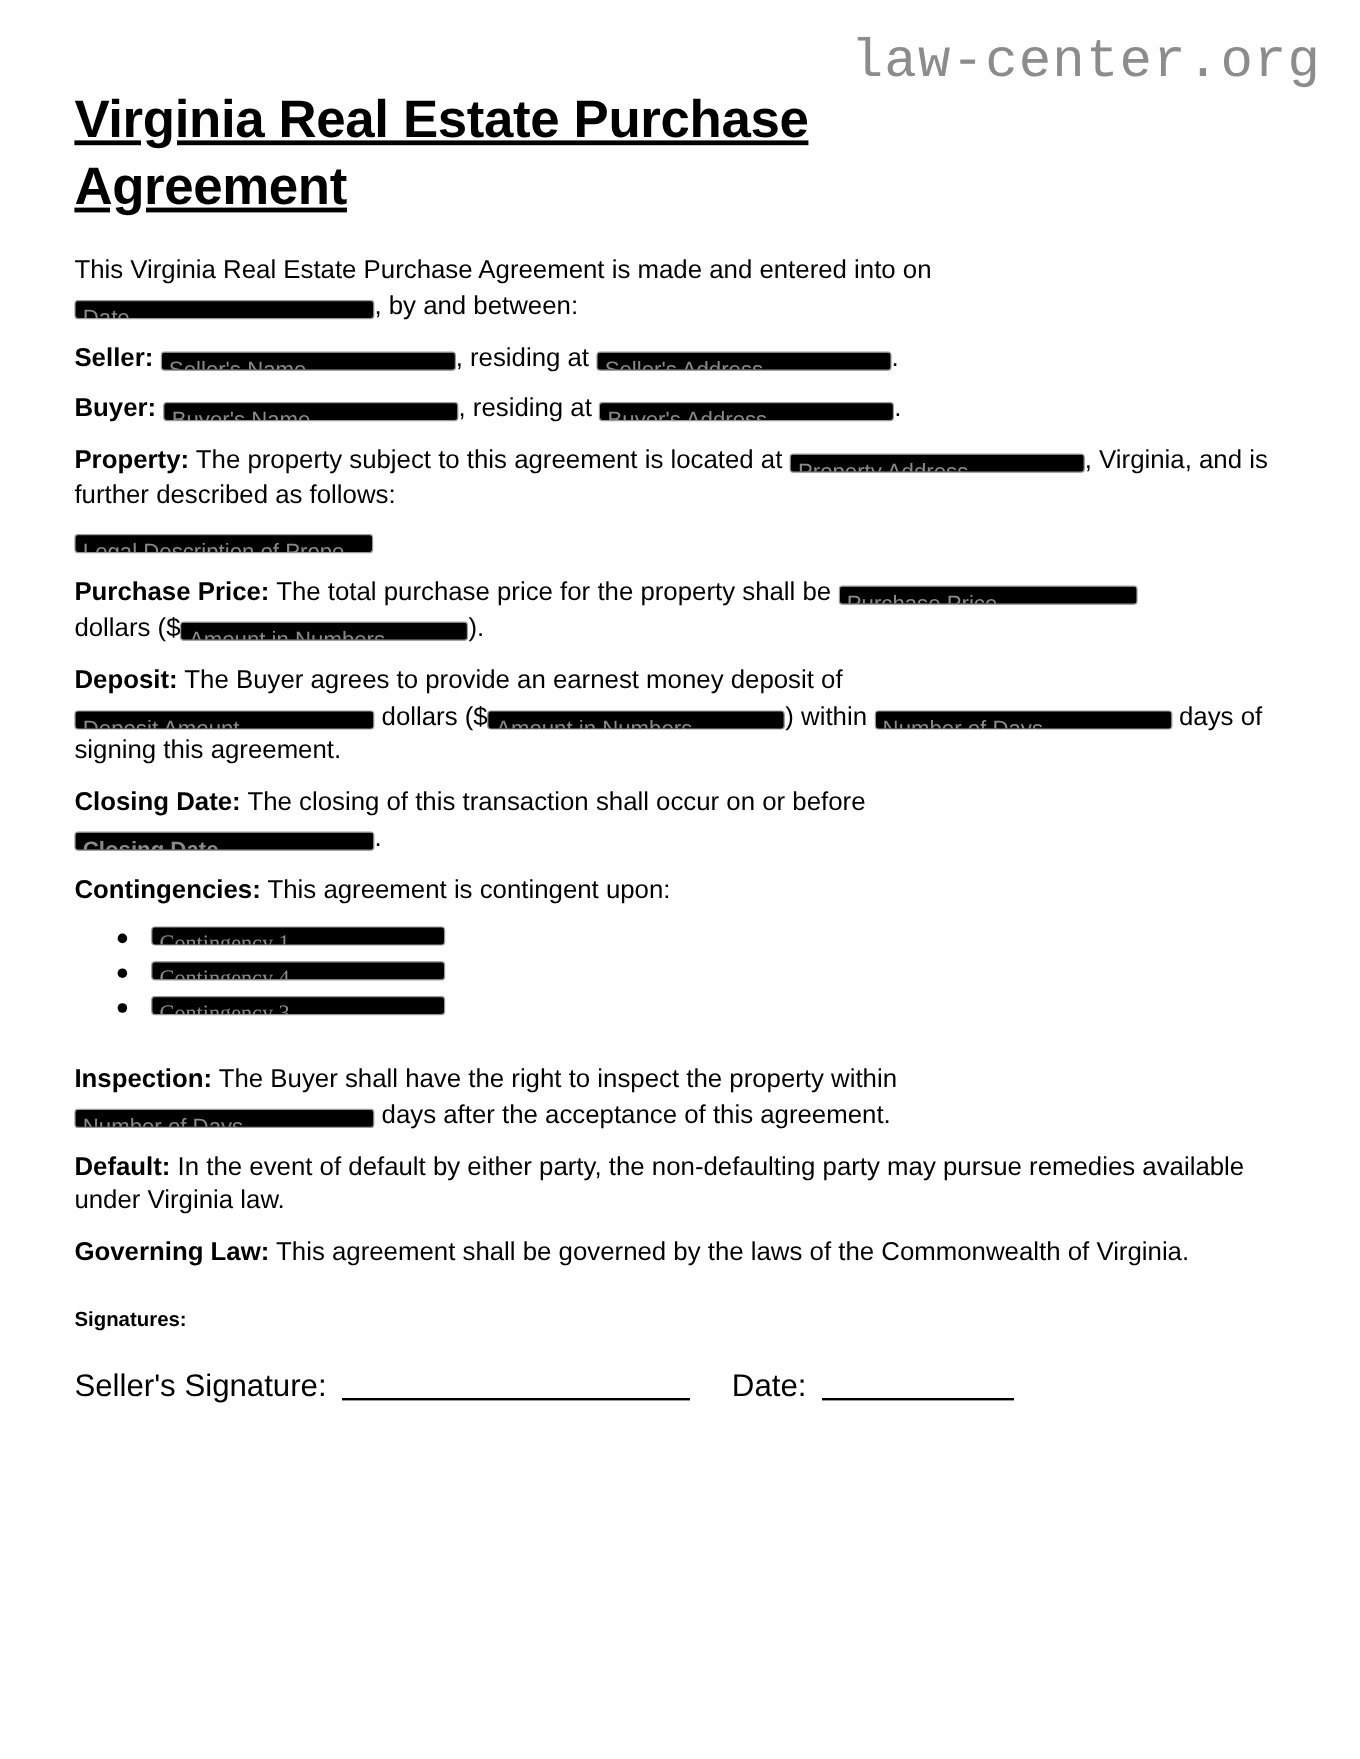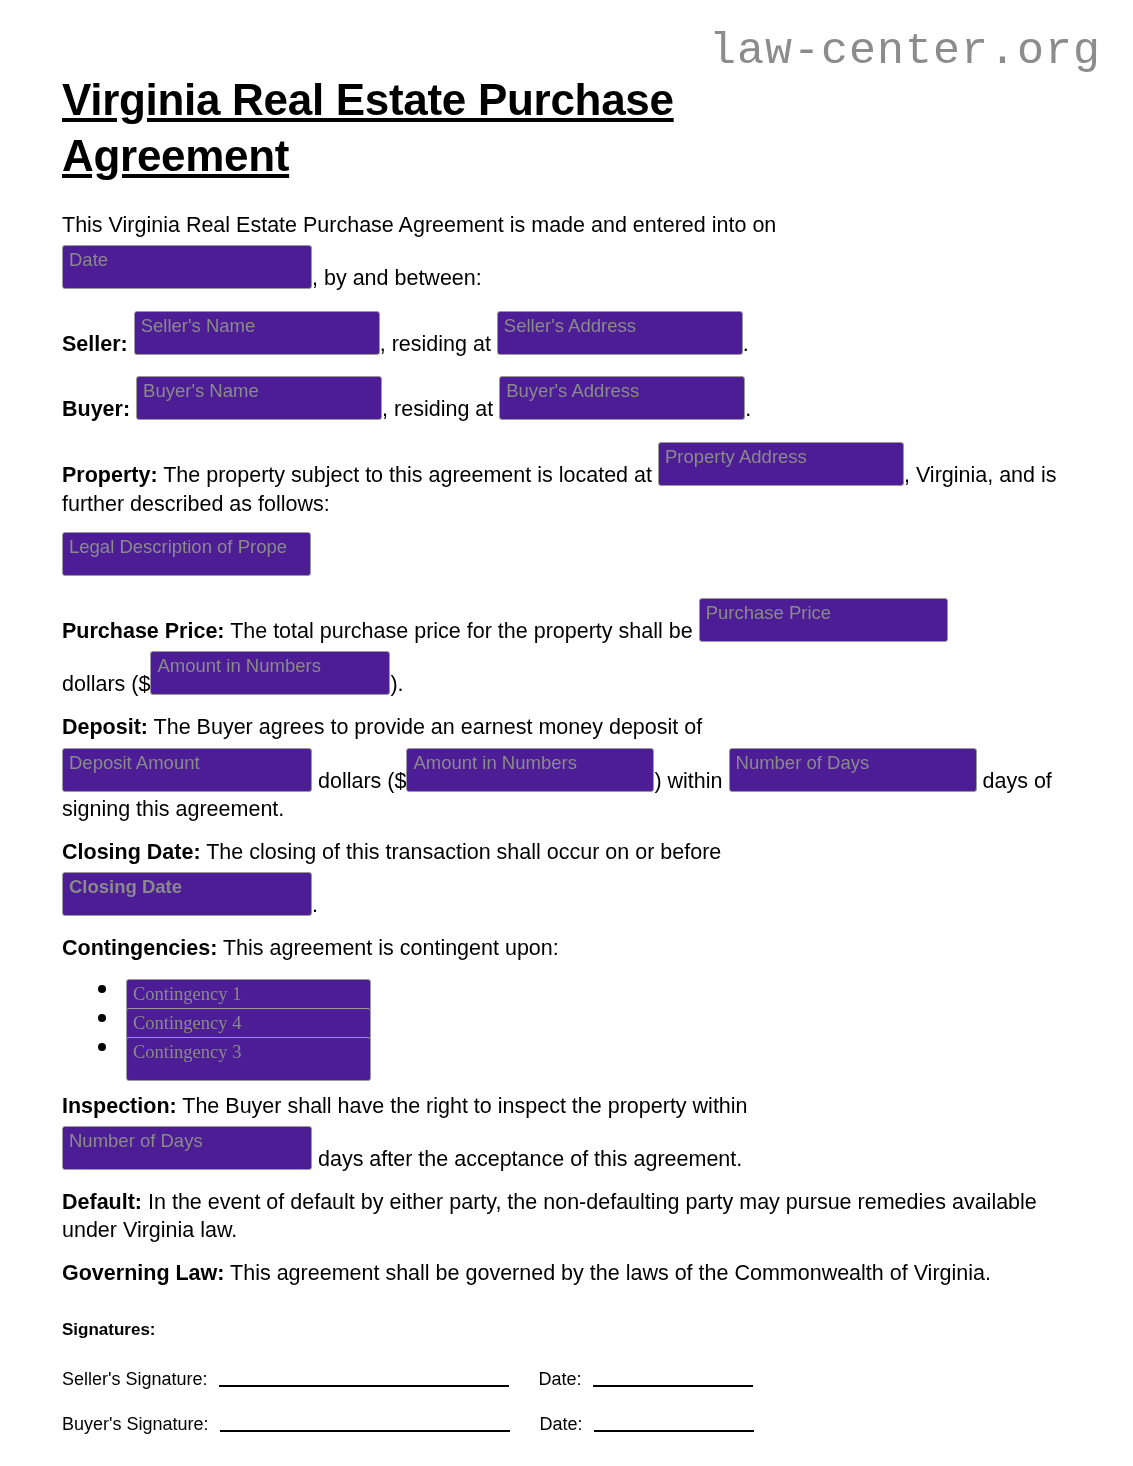--- a/index.html
+++ b/index.html
@@ -65,27 +65,27 @@
   p.para.tight { margin-bottom: 10px; }
 
   .lbl { font-weight: bold; }
 
   
   .fld {
     display: inline-block;
     box-sizing: border-box;
     border: 1px solid #9a9a9a;
     border-radius: 3px;
-    background: #4c1d95;
+    background: #000000;
     color: #8a8a8a;
     font-family: "Liberation Sans", sans-serif;
     font-size: 18.5px;
     line-height: 1;
     padding: 5px 0 6px 6px;
-    height: 44px;
+    height: 16px;
     vertical-align: baseline;
     position: relative;
     top: 4px;
     white-space: nowrap;
     overflow: hidden;
     text-overflow: clip;
   }
 
   .w-date       { width: 250px; }
   .w-name       { width: 246px; }
@@ -131,21 +131,21 @@
   }
   ul.conting-list li .fld { top: 0; }
 
   
   .sig-heading {
     font-size: 17px;
     font-weight: bold;
     margin: 0 0 28px 0;
   }
   .sig-row {
-    font-size: 18px;
+    font-size: 26px;
     line-height: 1.3;
     margin: 0 0 22px 0;
     white-space: nowrap;
   }
   .sig-line {
     display: inline-block;
     border-bottom: 2px solid #000;
     vertical-align: bottom;
     margin: 0 6px 4px 6px;
     height: 1px;
@@ -262,22 +262,15 @@
     <div class="sig-heading">Signatures:</div>
 
     <div class="sig-row">
       <span>Seller's Signature:</span>
       <span class="sig-line long"></span>
       <span class="sig-gap"></span>
       <span>Date:</span>
       <span class="sig-line short"></span>
     </div>
 
-    <div class="sig-row">
-      <span>Buyer's Signature:</span>
-      <span class="sig-line long"></span>
-      <span class="sig-gap"></span>
-      <span>Date:</span>
-      <span class="sig-line short"></span>
-    </div>
 
   </div>
 </div>
 
 </body></html>

